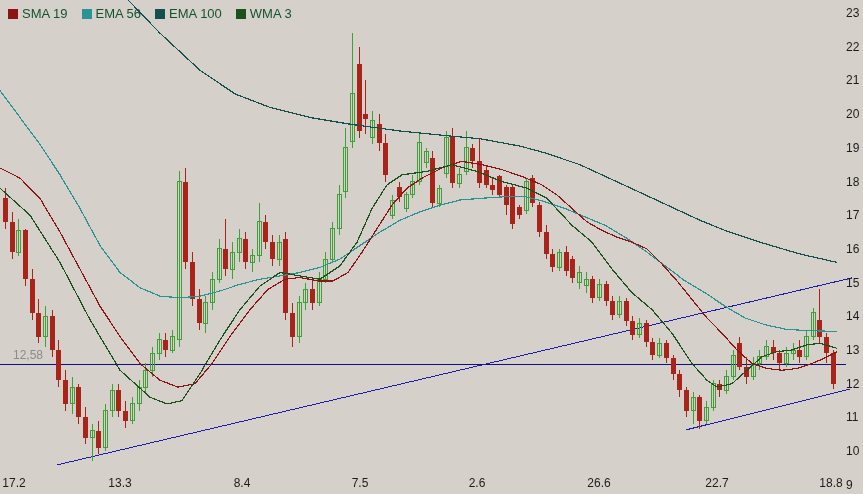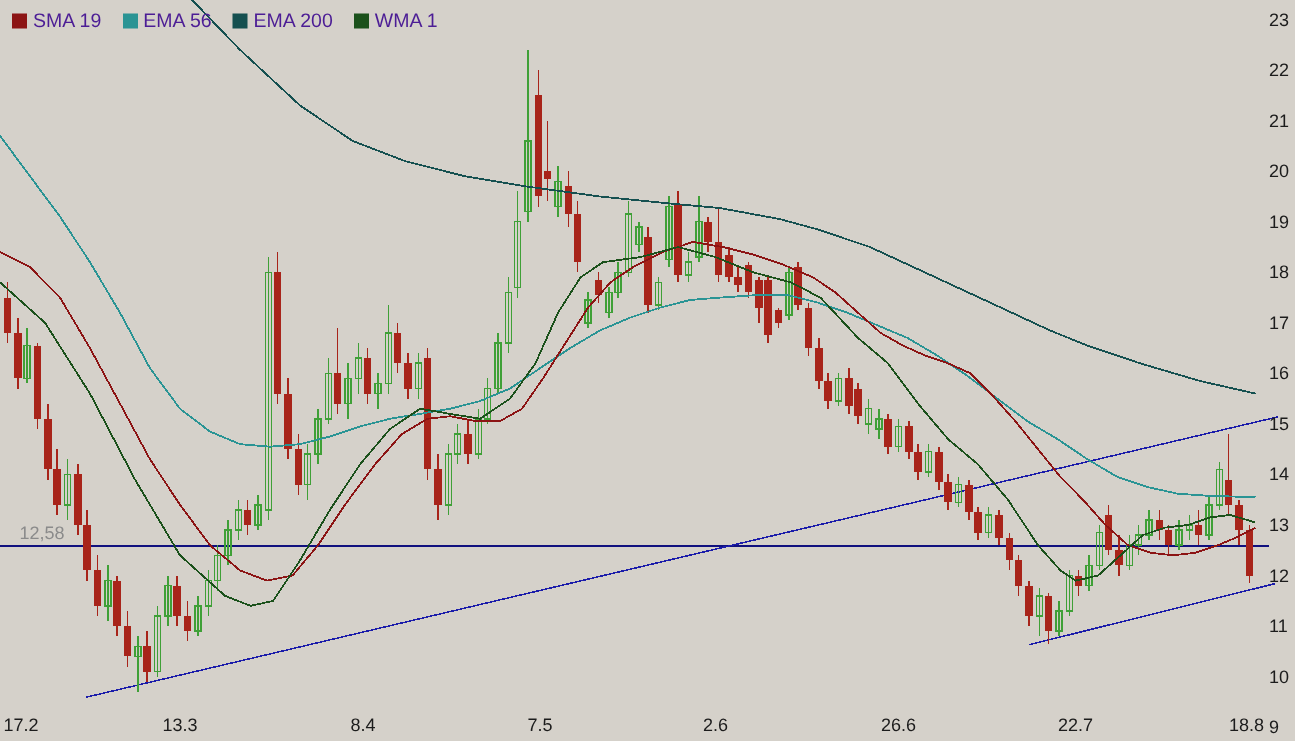--- a/index.html
+++ b/index.html
@@ -1,20 +1,20 @@
 <!DOCTYPE html>
 <html><head>
 <meta charset="utf-8">
 <style>
   html,body{margin:0;padding:0;background:#d5d1ca;}
   .screen{position:relative;width:863px;height:494px;background:#d5d1ca;overflow:hidden;
           font-family:"Liberation Sans",sans-serif;}
   .chart-svg{position:absolute;left:0;top:0;shape-rendering:crispEdges;}
   .legend{position:absolute;left:8px;top:6px;display:flex;gap:14px;align-items:center;
-          font-size:13px;color:#4c1d95;}
+          font-size:13px;color:#14532d;}
   .legend-item{display:flex;align-items:center;gap:4px;}
   .swatch{width:10px;height:10px;display:inline-block;}
   text{font-family:"Liberation Sans",sans-serif;}
 </style>
 </head>
 <body>
 
 <div class="screen">
   <svg id="chart-svg" class="chart-svg" width="863" height="494">
       <g>
@@ -560,20 +560,20 @@
     <div class="legend-item">
       <span class="swatch" style="background: rgb(140, 20, 20);"></span>
       <span>SMA 19</span>
     </div>
     <div class="legend-item">
       <span class="swatch" style="background: rgb(42, 148, 148);"></span>
       <span>EMA 56</span>
     </div>
     <div class="legend-item">
       <span class="swatch" style="background: rgb(21, 80, 80);"></span>
-      <span>EMA 200</span>
+      <span>EMA 100</span>
     </div>
     <div class="legend-item">
       <span class="swatch" style="background: rgb(27, 81, 27);"></span>
-      <span>WMA 1</span>
+      <span>WMA 3</span>
     </div>
   </div>
 </div>
 
 </body></html>

